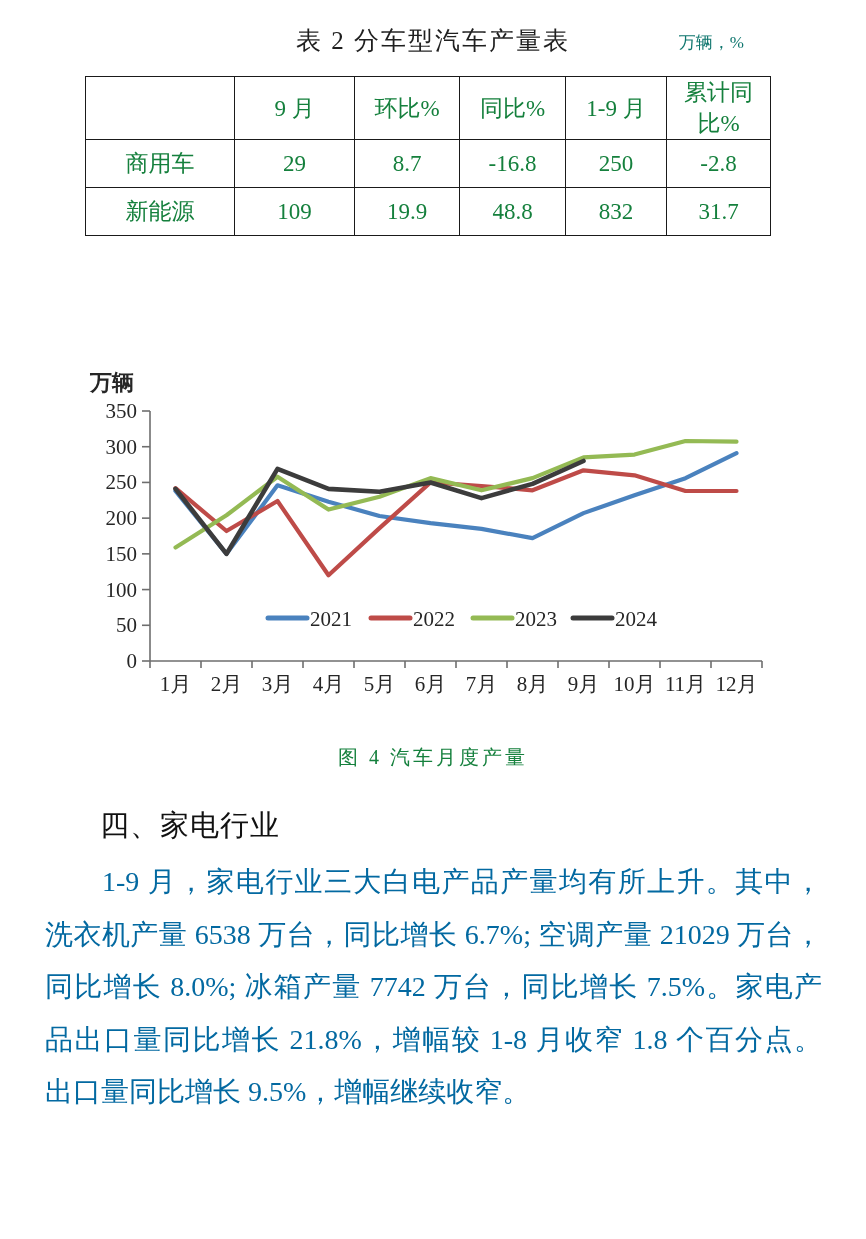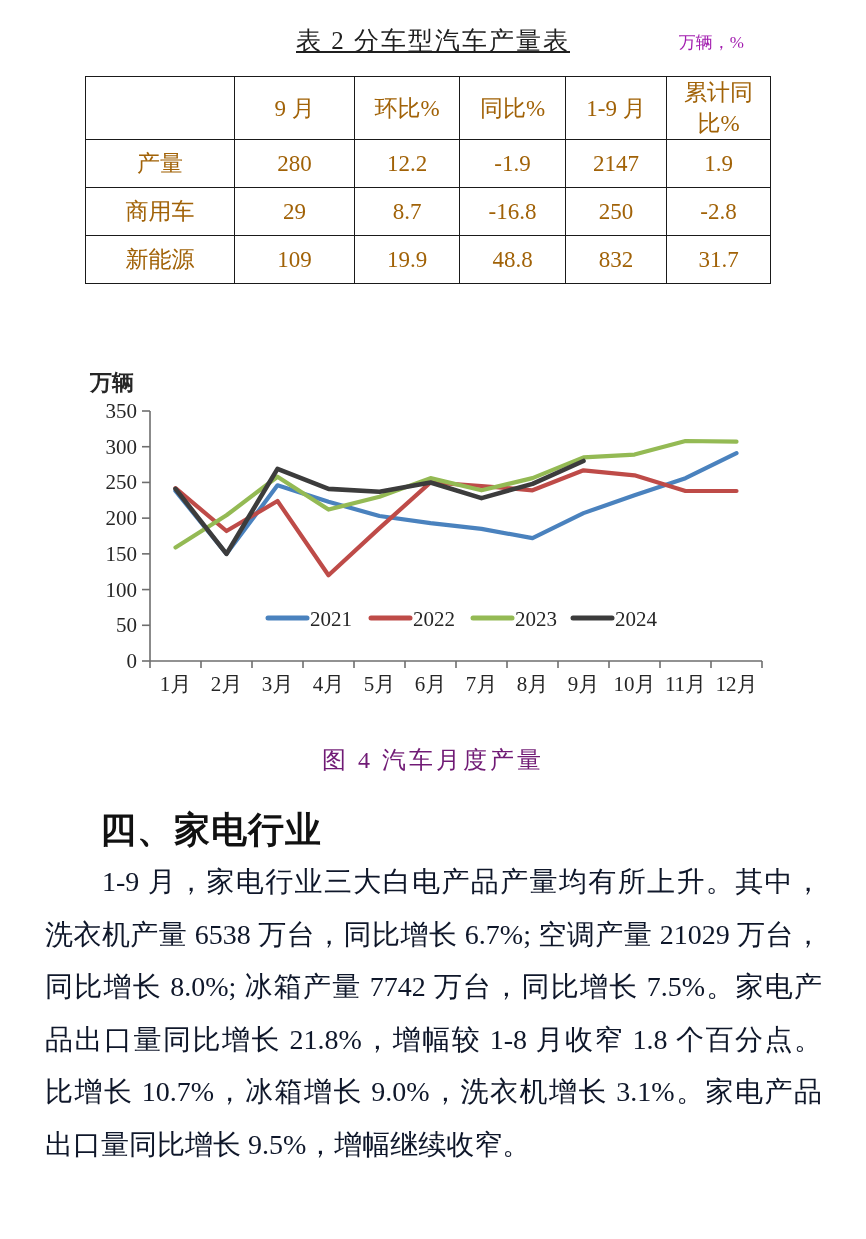--- a/index.html
+++ b/index.html
@@ -9,51 +9,51 @@
     position: relative;
     font-family: "Liberation Serif", "DejaVu Serif", serif;
     color: #1a1a1a;
     overflow: hidden;
   }
   .title-row {
     position: absolute; top: 24px; left: 0; width: 866px; height: 34px;
   }
   .table-title {
     position: absolute; left: 0; width: 100%; text-align: center;
-    font-size: 25px; letter-spacing: 2px; color: #1f1f1f; text-decoration: underline;
+    font-size: 25px; letter-spacing: 2px; color: #1f1f1f;
   }
   .table-unit {
     position: absolute; right: 122px; top: 7px;
-    font-size: 17px; color: #a21caf;
+    font-size: 17px; color: #0f766e;
   }
   table.prod-table {
     position: absolute; left: 85px; top: 76px;
     width: 685px; border-collapse: collapse; table-layout: fixed;
-    font-size: 23px; color: #a16207;
+    font-size: 23px; color: #15803d;
   }
   table.prod-table td {
     border: 1.5px solid #1a1a1a;
     text-align: center; vertical-align: middle;
     height: 48px;
   }
   table.prod-table tr.hdr td { height: 62px; }
   .chart-wrap { position: absolute; left: 88px; top: 360px; width: 690px; height: 345px; }
   .fig-caption {
     position: absolute; top: 744px; left: 0; width: 866px;
-    text-align: center; font-size: 24px; letter-spacing: 3px; color: #701a75;
+    text-align: center; font-size: 20px; letter-spacing: 3px; color: #15803d;
   }
   .section-heading {
     position: absolute; left: 100px; top: 806px;
     font-family: "Liberation Sans", "DejaVu Sans", sans-serif;
-    font-weight: bold; font-size: 36px; color: #111;
+    font-weight: normal; font-size: 29px; color: #111;
     letter-spacing: 1px;
   }
   .body-text {
     position: absolute; left: 45px; top: 856px; width: 777px;
-    font-size: 28px; color: #0f172a;
+    font-size: 28px; color: #0369a1;
   }
   .tline {
     height: 52.5px; line-height: 52.5px;
     text-align: justify; text-align-last: justify;
     white-space: nowrap;
   }
   .tline.indent { padding-left: 57px; }
   .tline.short { text-align-last: left; }
 </style>
 </head>
@@ -74,28 +74,20 @@
       <col style="width:104px">
   </colgroup>
   <tbody>
       <tr class="hdr">
     <td></td>
     <td>9 月</td>
     <td>环比%</td>
     <td>同比%</td>
     <td>1-9 月</td>
     <td>累计同比%</td>
-  </tr>
-  <tr>
-    <td>产量</td>
-    <td>280</td>
-    <td>12.2</td>
-    <td>-1.9</td>
-    <td>2147</td>
-    <td>1.9</td>
   </tr>
   <tr>
     <td>商用车</td>
     <td>29</td>
     <td>8.7</td>
     <td>-16.8</td>
     <td>250</td>
     <td>-2.8</td>
   </tr>
   <tr>
@@ -172,15 +164,14 @@
 
 <div class="fig-caption">图 4 汽车月度产量</div>
 
 <div class="section-heading">四、家电行业</div>
 
 <div class="body-text">
   <div class="tline indent">1-9 月，家电行业三大白电产品产量均有所上升。其中，</div>
   <div class="tline">洗衣机产量 6538 万台，同比增长 6.7%; 空调产量 21029 万台，</div>
   <div class="tline">同比增长 8.0%; 冰箱产量 7742 万台，同比增长 7.5%。家电产</div>
   <div class="tline">品出口量同比增长 21.8%，增幅较 1-8 月收窄 1.8 个百分点。</div>
-  <div class="tline">比增长 10.7%，冰箱增长 9.0%，洗衣机增长 3.1%。家电产品</div>
   <div class="tline short">出口量同比增长 9.5%，增幅继续收窄。</div>
 </div>
 
 </body></html>

